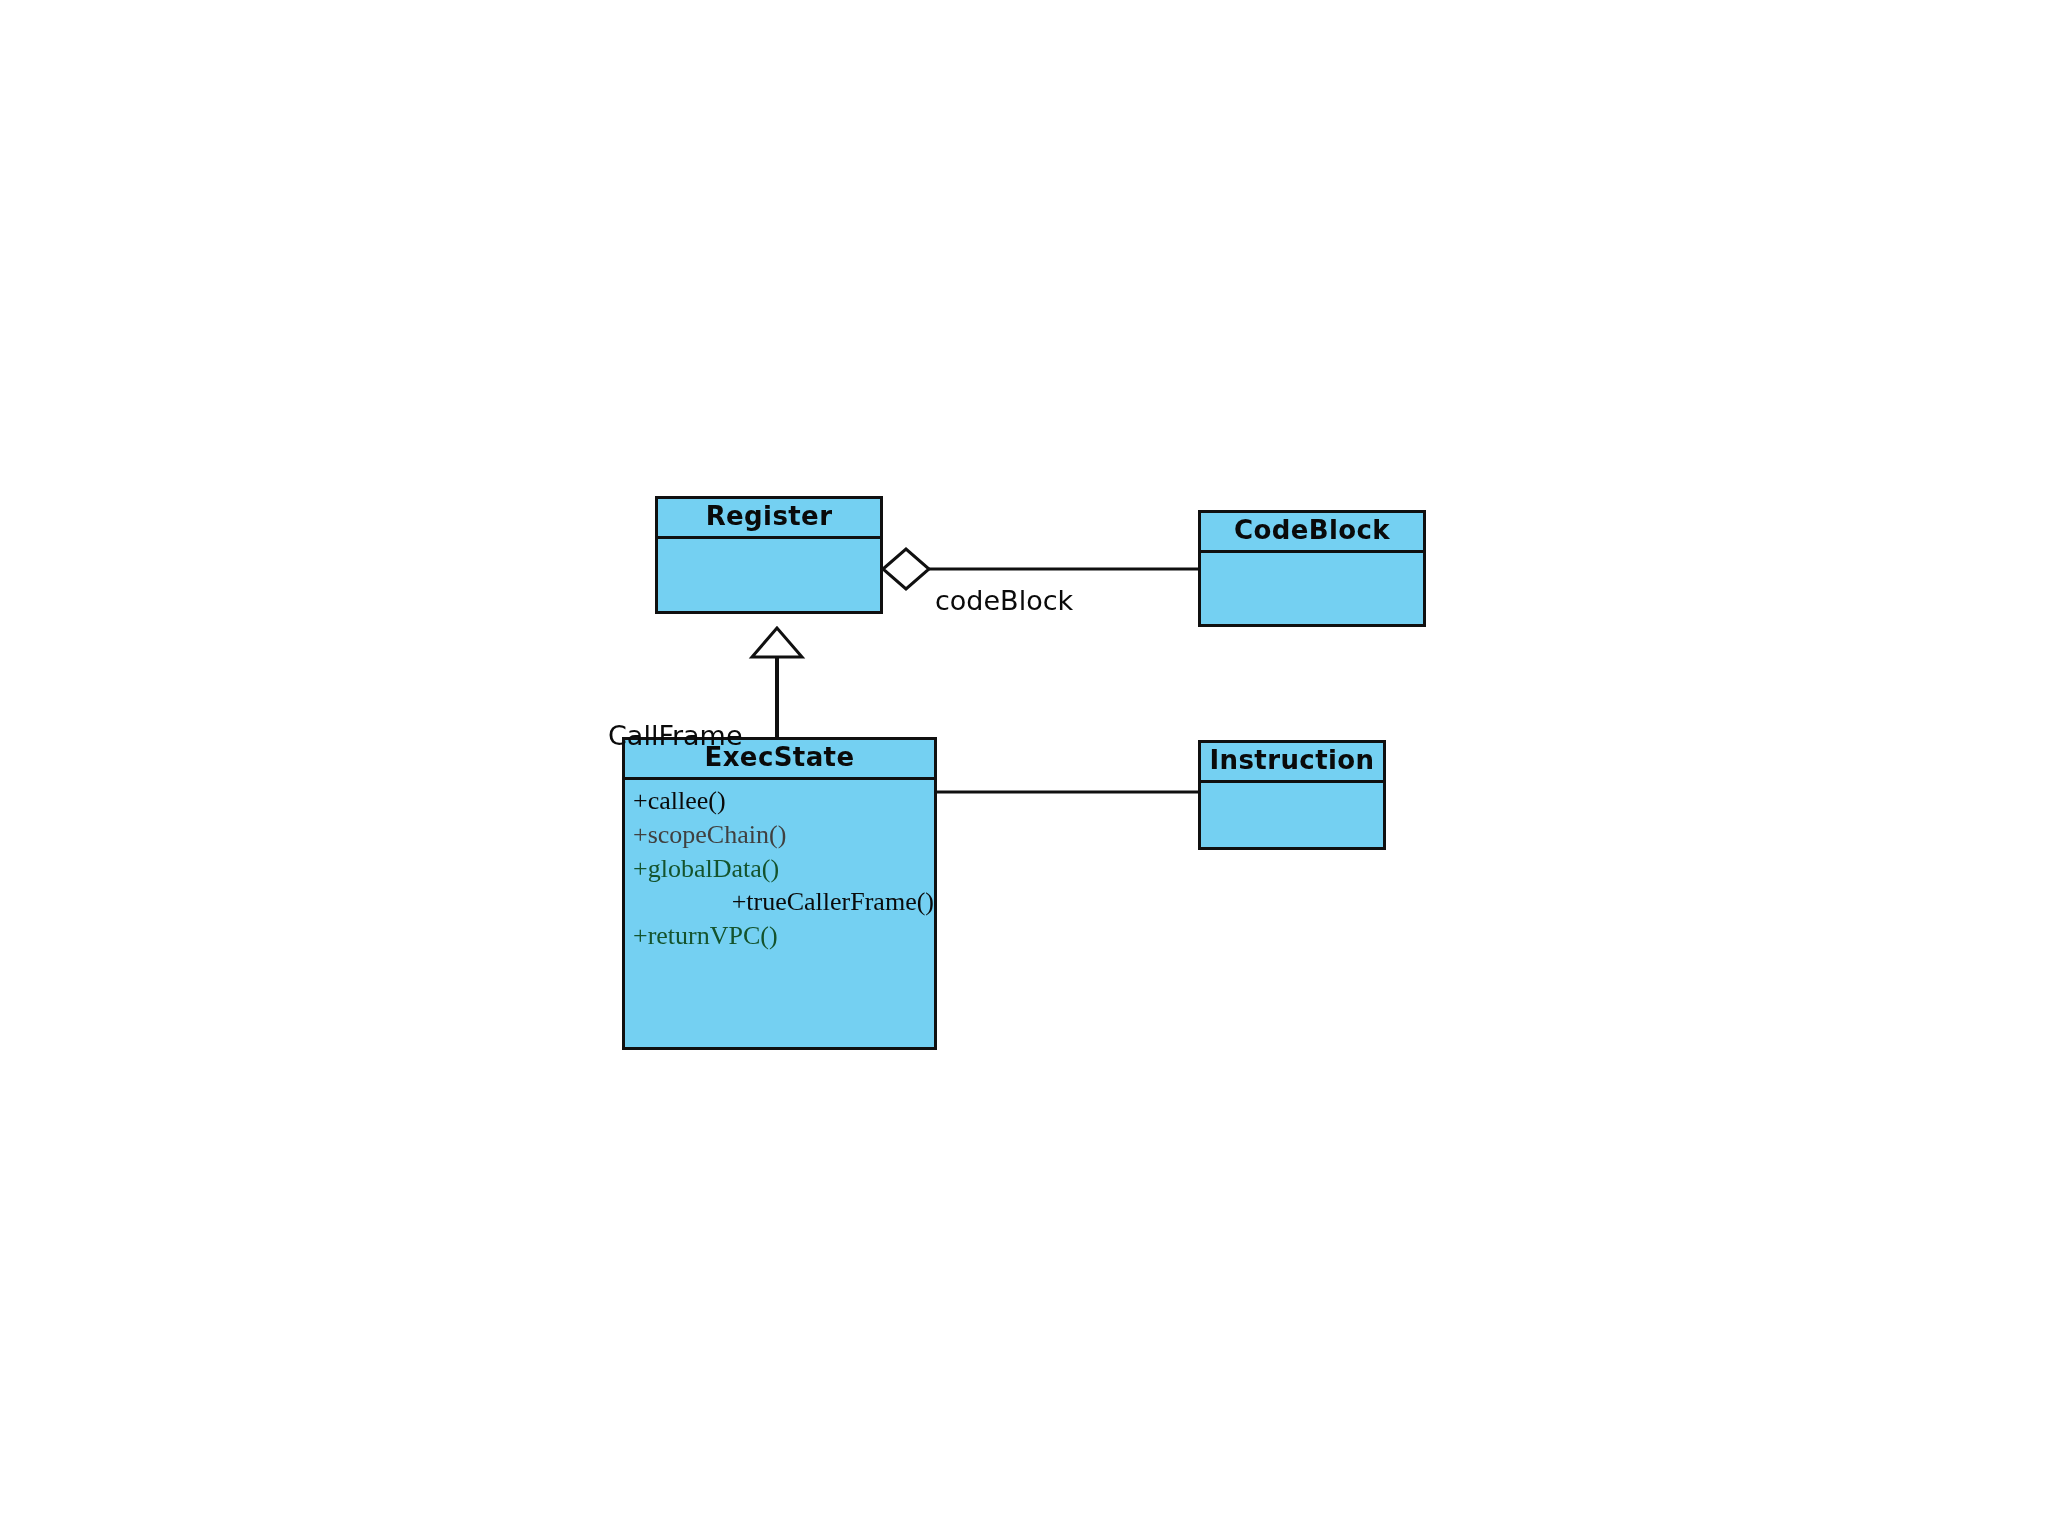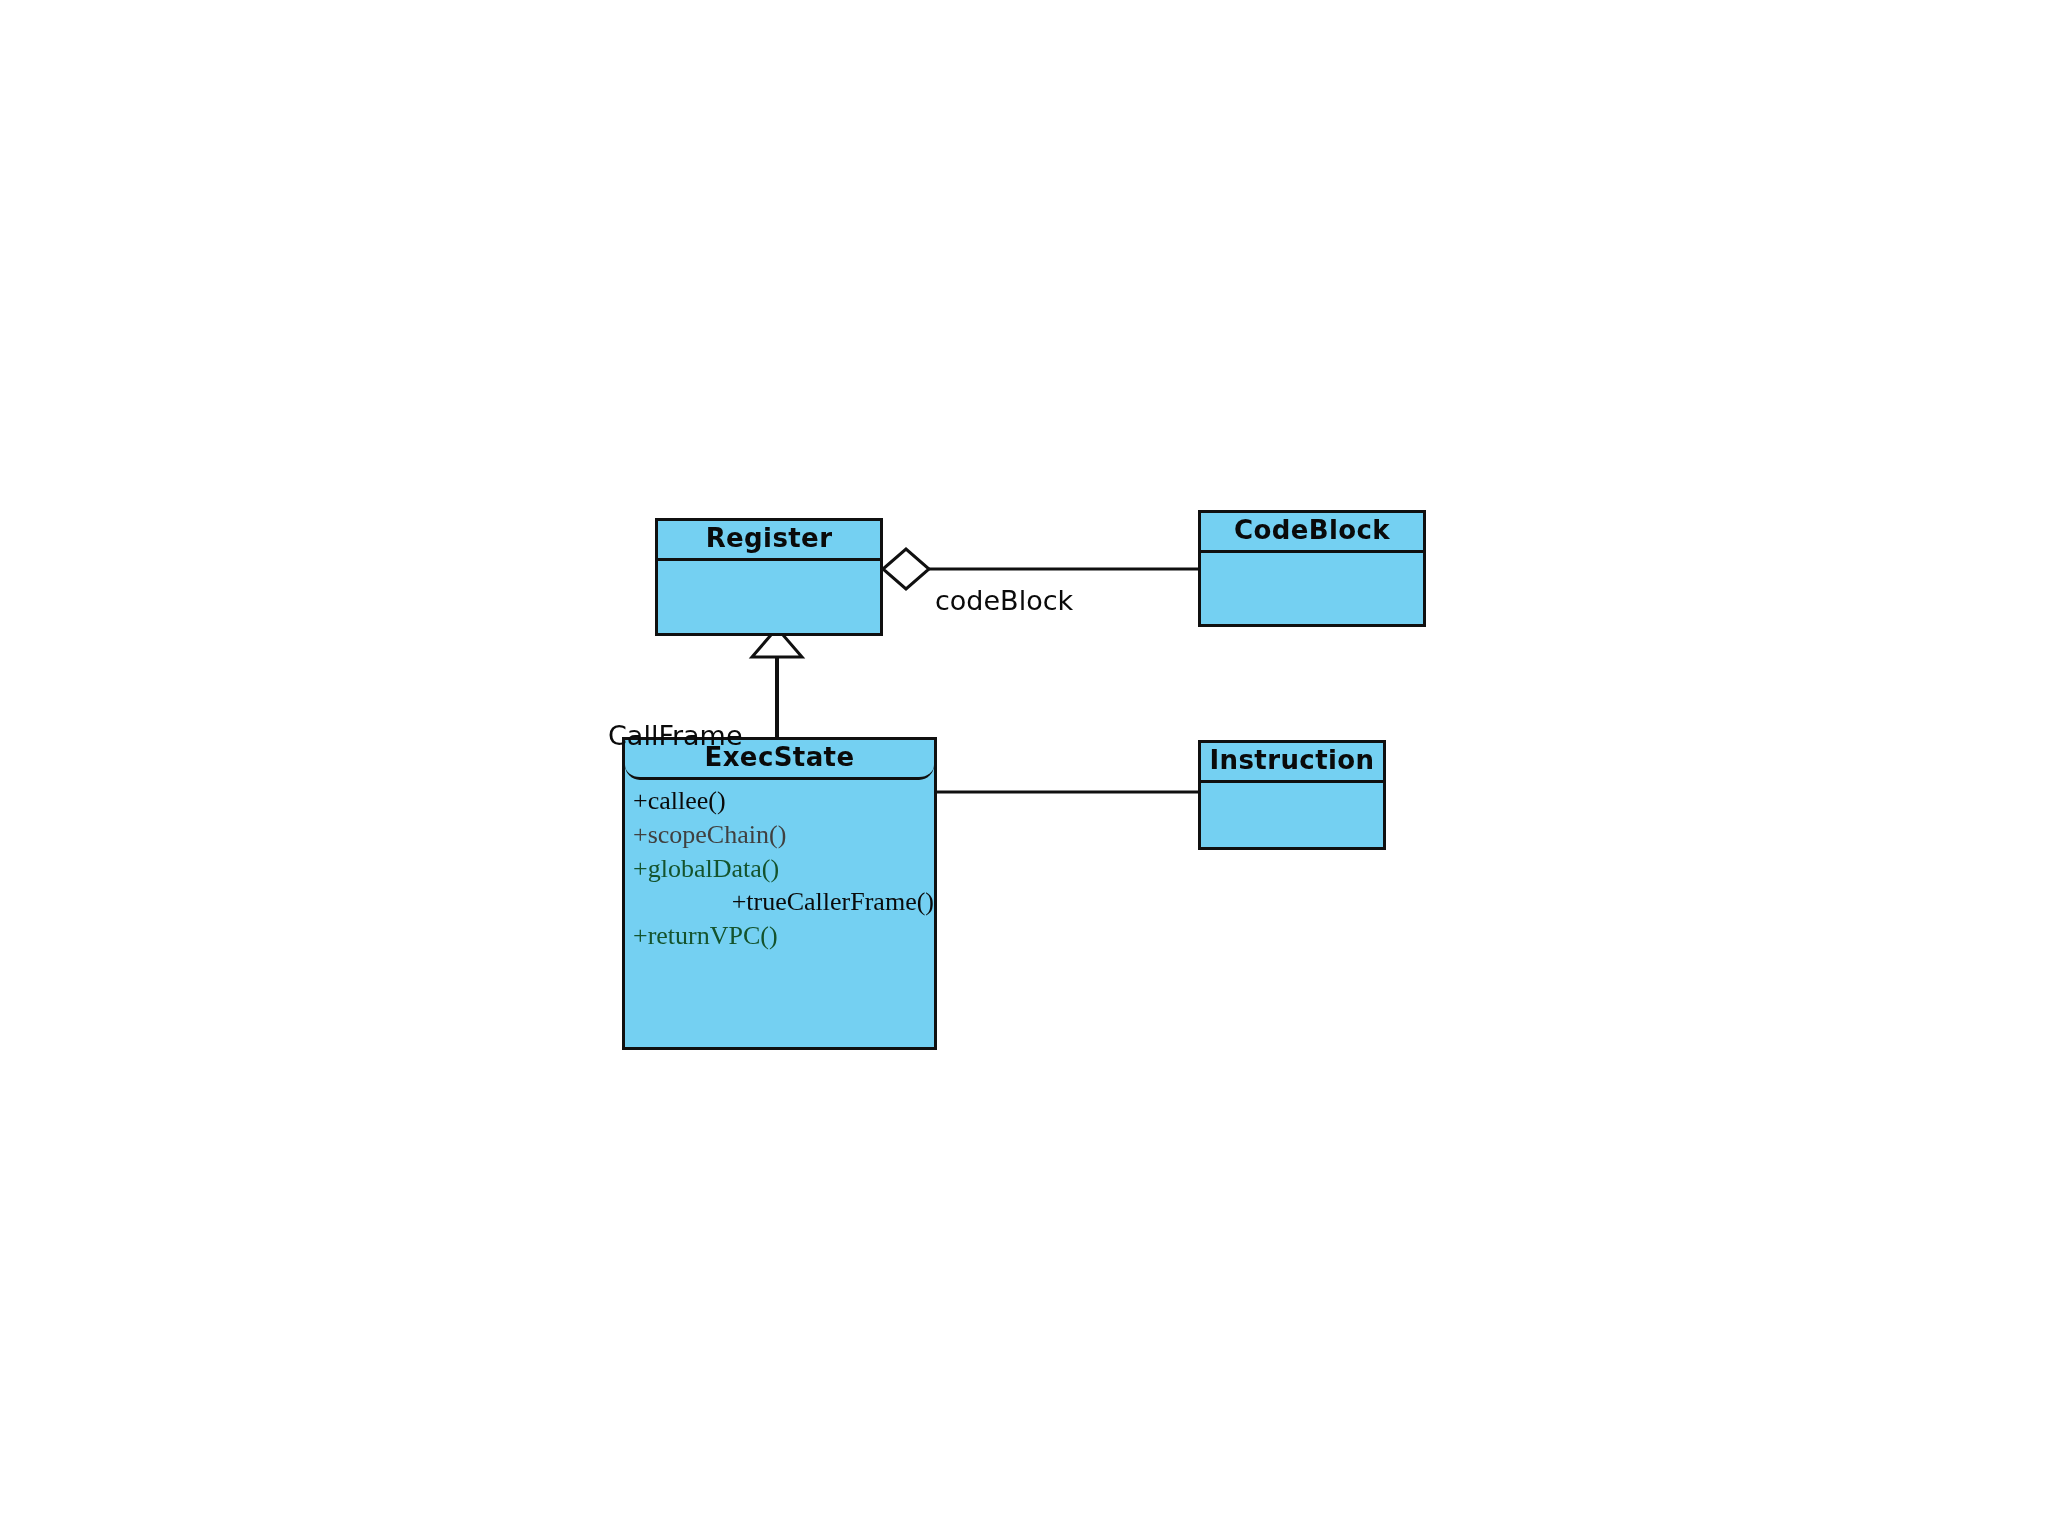--- a/index.html
+++ b/index.html
@@ -82,30 +82,30 @@
       <line x1="777" y1="737" x2="777" y2="656" stroke="#101010" stroke-width="4"></line>
       <polygon points="777,628 752,657 802,657" fill="#ffffff" stroke="#101010" stroke-width="3"></polygon>
     </g>
 
     <g>
       <line x1="937" y1="792" x2="1198" y2="792" stroke="#101010" stroke-width="3"></line>
     </g>
   </svg>
 
   <div id="class-container">
-      <div class="uml-class" style="left: 655px; top: 518px; width: 228px; height: 118px; background: rgb(116, 208, 242); border-color: rgb(16, 16, 16);">
+      <div class="uml-class" style="left: 655px; top: 496px; width: 228px; height: 118px; background: rgb(116, 208, 242); border-color: rgb(16, 16, 16);">
         <div class="uml-class-name" style="height: 40px; line-height: 34px; font-size: 26px; border-bottom-color: rgb(16, 16, 16); color: rgb(10, 10, 10);">Register</div>
         <div class="uml-compartment"></div>
       </div>
       <div class="uml-class" style="left: 1198px; top: 510px; width: 228px; height: 117px; background: rgb(116, 208, 242); border-color: rgb(16, 16, 16);">
         <div class="uml-class-name" style="height: 40px; line-height: 34px; font-size: 26px; border-bottom-color: rgb(16, 16, 16); color: rgb(10, 10, 10);">CodeBlock</div>
         <div class="uml-compartment"></div>
       </div>
       <div class="uml-class" style="left: 622px; top: 737px; width: 315px; height: 313px; background: rgb(116, 208, 242); border-color: rgb(16, 16, 16);">
-        <div class="uml-class-name" style="height: 40px; line-height: 34px; font-size: 26px; border-bottom-color: rgb(16, 16, 16); color: rgb(10, 10, 10); border-radius: 15px;">ExecState</div>
+        <div class="uml-class-name" style="height: 40px; line-height: 34px; font-size: 26px; border-bottom-color: rgb(16, 16, 16); color: rgb(10, 10, 10);">ExecState</div>
         <div class="uml-compartment">
           <div class="uml-member" style="font-size: 26px; color: rgb(10, 10, 10);">+callee()</div>
           <div class="uml-member" style="font-size: 26px; color: #404040;">+scopeChain()</div>
           <div class="uml-member" style="font-size: 26px; color: #14532d;">+globalData()</div>
           <div class="uml-member" style="font-size: 26px; color: rgb(10, 10, 10); text-align: right;">+trueCallerFrame()</div>
           <div class="uml-member" style="font-size: 26px; color: #14532d;">+returnVPC()</div>
         </div>
       </div>
       <div class="uml-class" style="left: 1198px; top: 740px; width: 188px; height: 110px; background: rgb(116, 208, 242); border-color: rgb(16, 16, 16);">
         <div class="uml-class-name" style="height: 40px; line-height: 34px; font-size: 26px; border-bottom-color: rgb(16, 16, 16); color: rgb(10, 10, 10);">Instruction</div>

